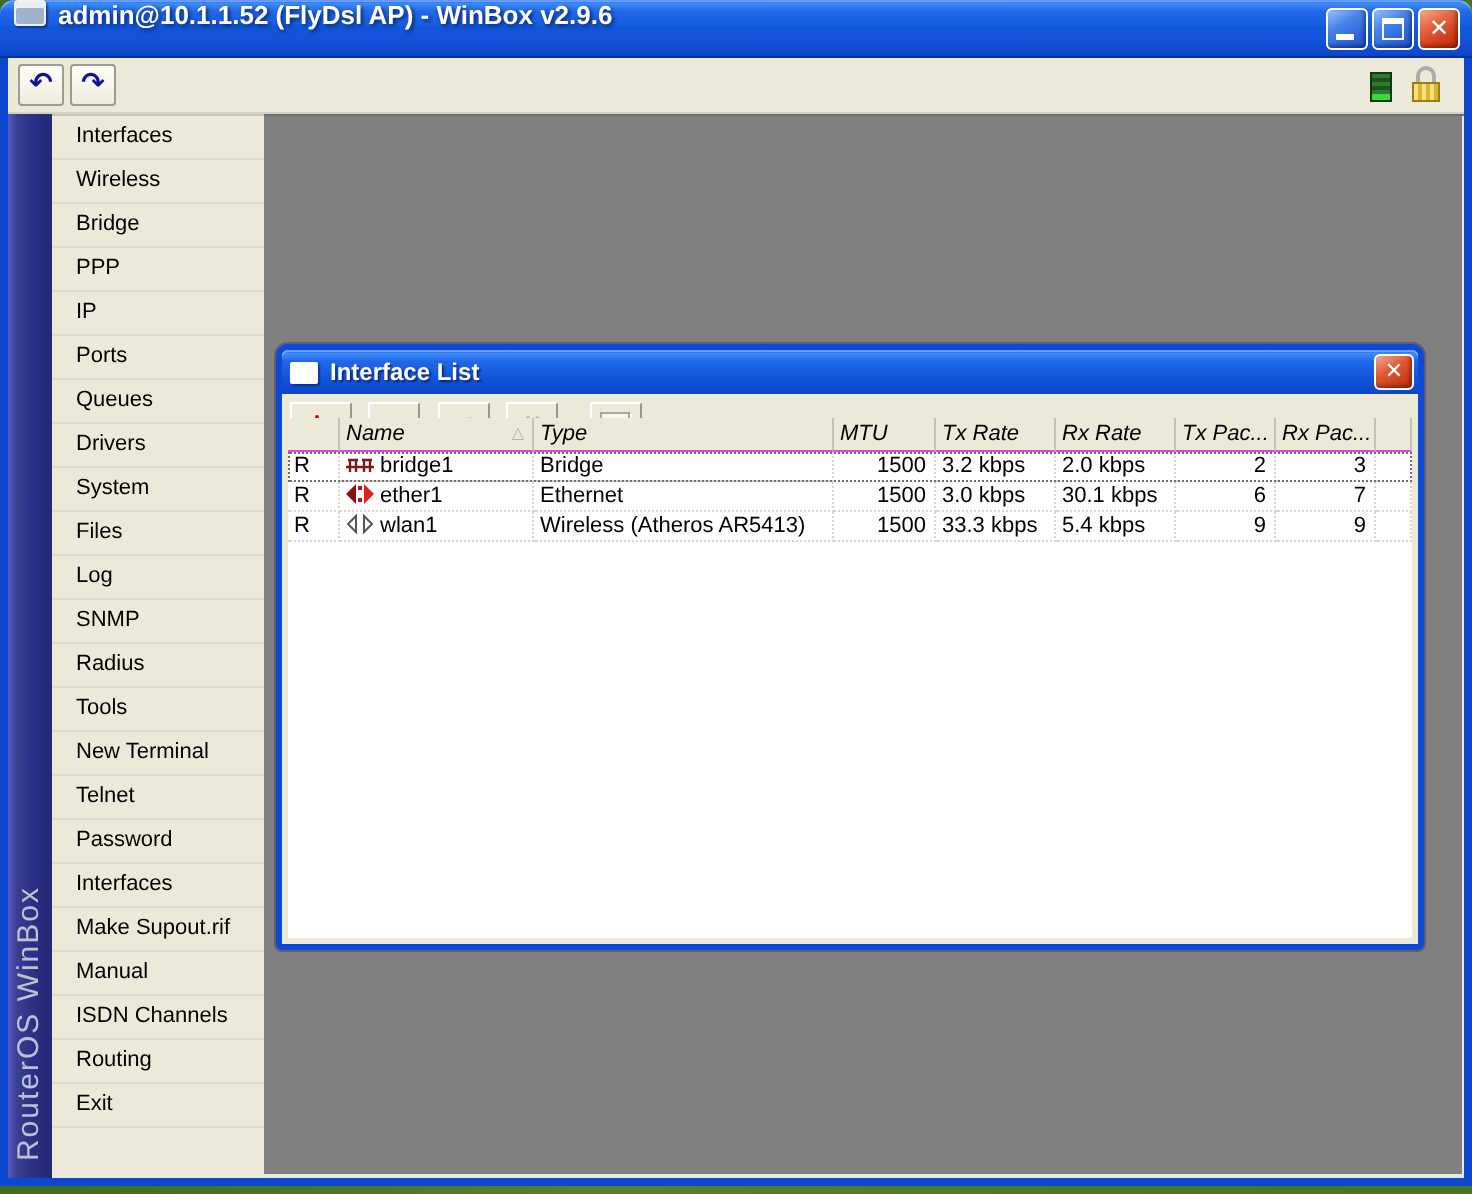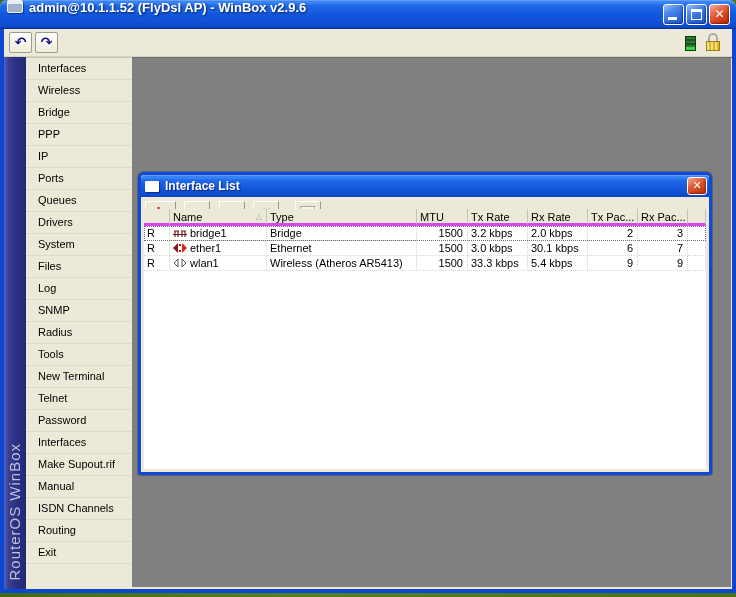--- a/index.html
+++ b/index.html
@@ -89,22 +89,22 @@
   .glyph-add { color:#D40000; font-weight:bold; font-size:15px; }
   .glyph-caret { color:#000; font-size:8px; vertical-align:2px; }
   .glyph-disabled { color:#B5B2A3; font-size:13px; font-weight:bold; text-shadow:1px 1px 0 #FFFFFF; }
   #btn-comment { margin-left:7px; }
   .note-glyph { width:15px; height:11px; margin:4px auto 0; border:1px solid #ABA89A;
     background:repeating-linear-gradient(180deg,#F8F6EC 0 2px,#DFDCCB 2px 3px); box-shadow:1px 1px 0 #fff; }
 
   #iface-table { position:absolute; left:3px; right:3px; top:34px; bottom:3px; background:#fff; font-size:11px; overflow:hidden; }
   .grid-row { display:grid; grid-template-columns:26px 97px 150px 51px 60px 60px 50px 50px 1fr; }
   #tbl-header .cell { height:17px; line-height:16px; background:#ECE9D8;
-    border-right:1px solid #C6C3B2; border-bottom:3px solid #d946ef; padding-left:3px; position:relative;
-    white-space:nowrap; overflow:hidden; }
+    border-right:1px solid #C6C3B2; border-bottom:1px solid #d946ef; padding-left:3px; position:relative;
+    white-space:nowrap; overflow:hidden;font-style:italic; }
   .data-row .cell { height:15px; line-height:14px; border-right:1px dotted #D7D4C5; border-bottom:1px dotted #DBD8CA;
     padding-left:3px; white-space:nowrap; overflow:hidden; }
   .cell.num { text-align:right; padding-right:4px; padding-left:0; }
   .row-selected { outline:1px dotted #6E6E6E; outline-offset:-1px; }
   .sort-icon { position:absolute; right:4px; top:0; line-height:16px; font-size:8px; color:#B4B1A0;
     font-family:"DejaVu Sans","Liberation Sans",sans-serif; }
   .name-cell svg { vertical-align:-1px; margin-right:3px; }
 </style>
 </head>
 <body>

